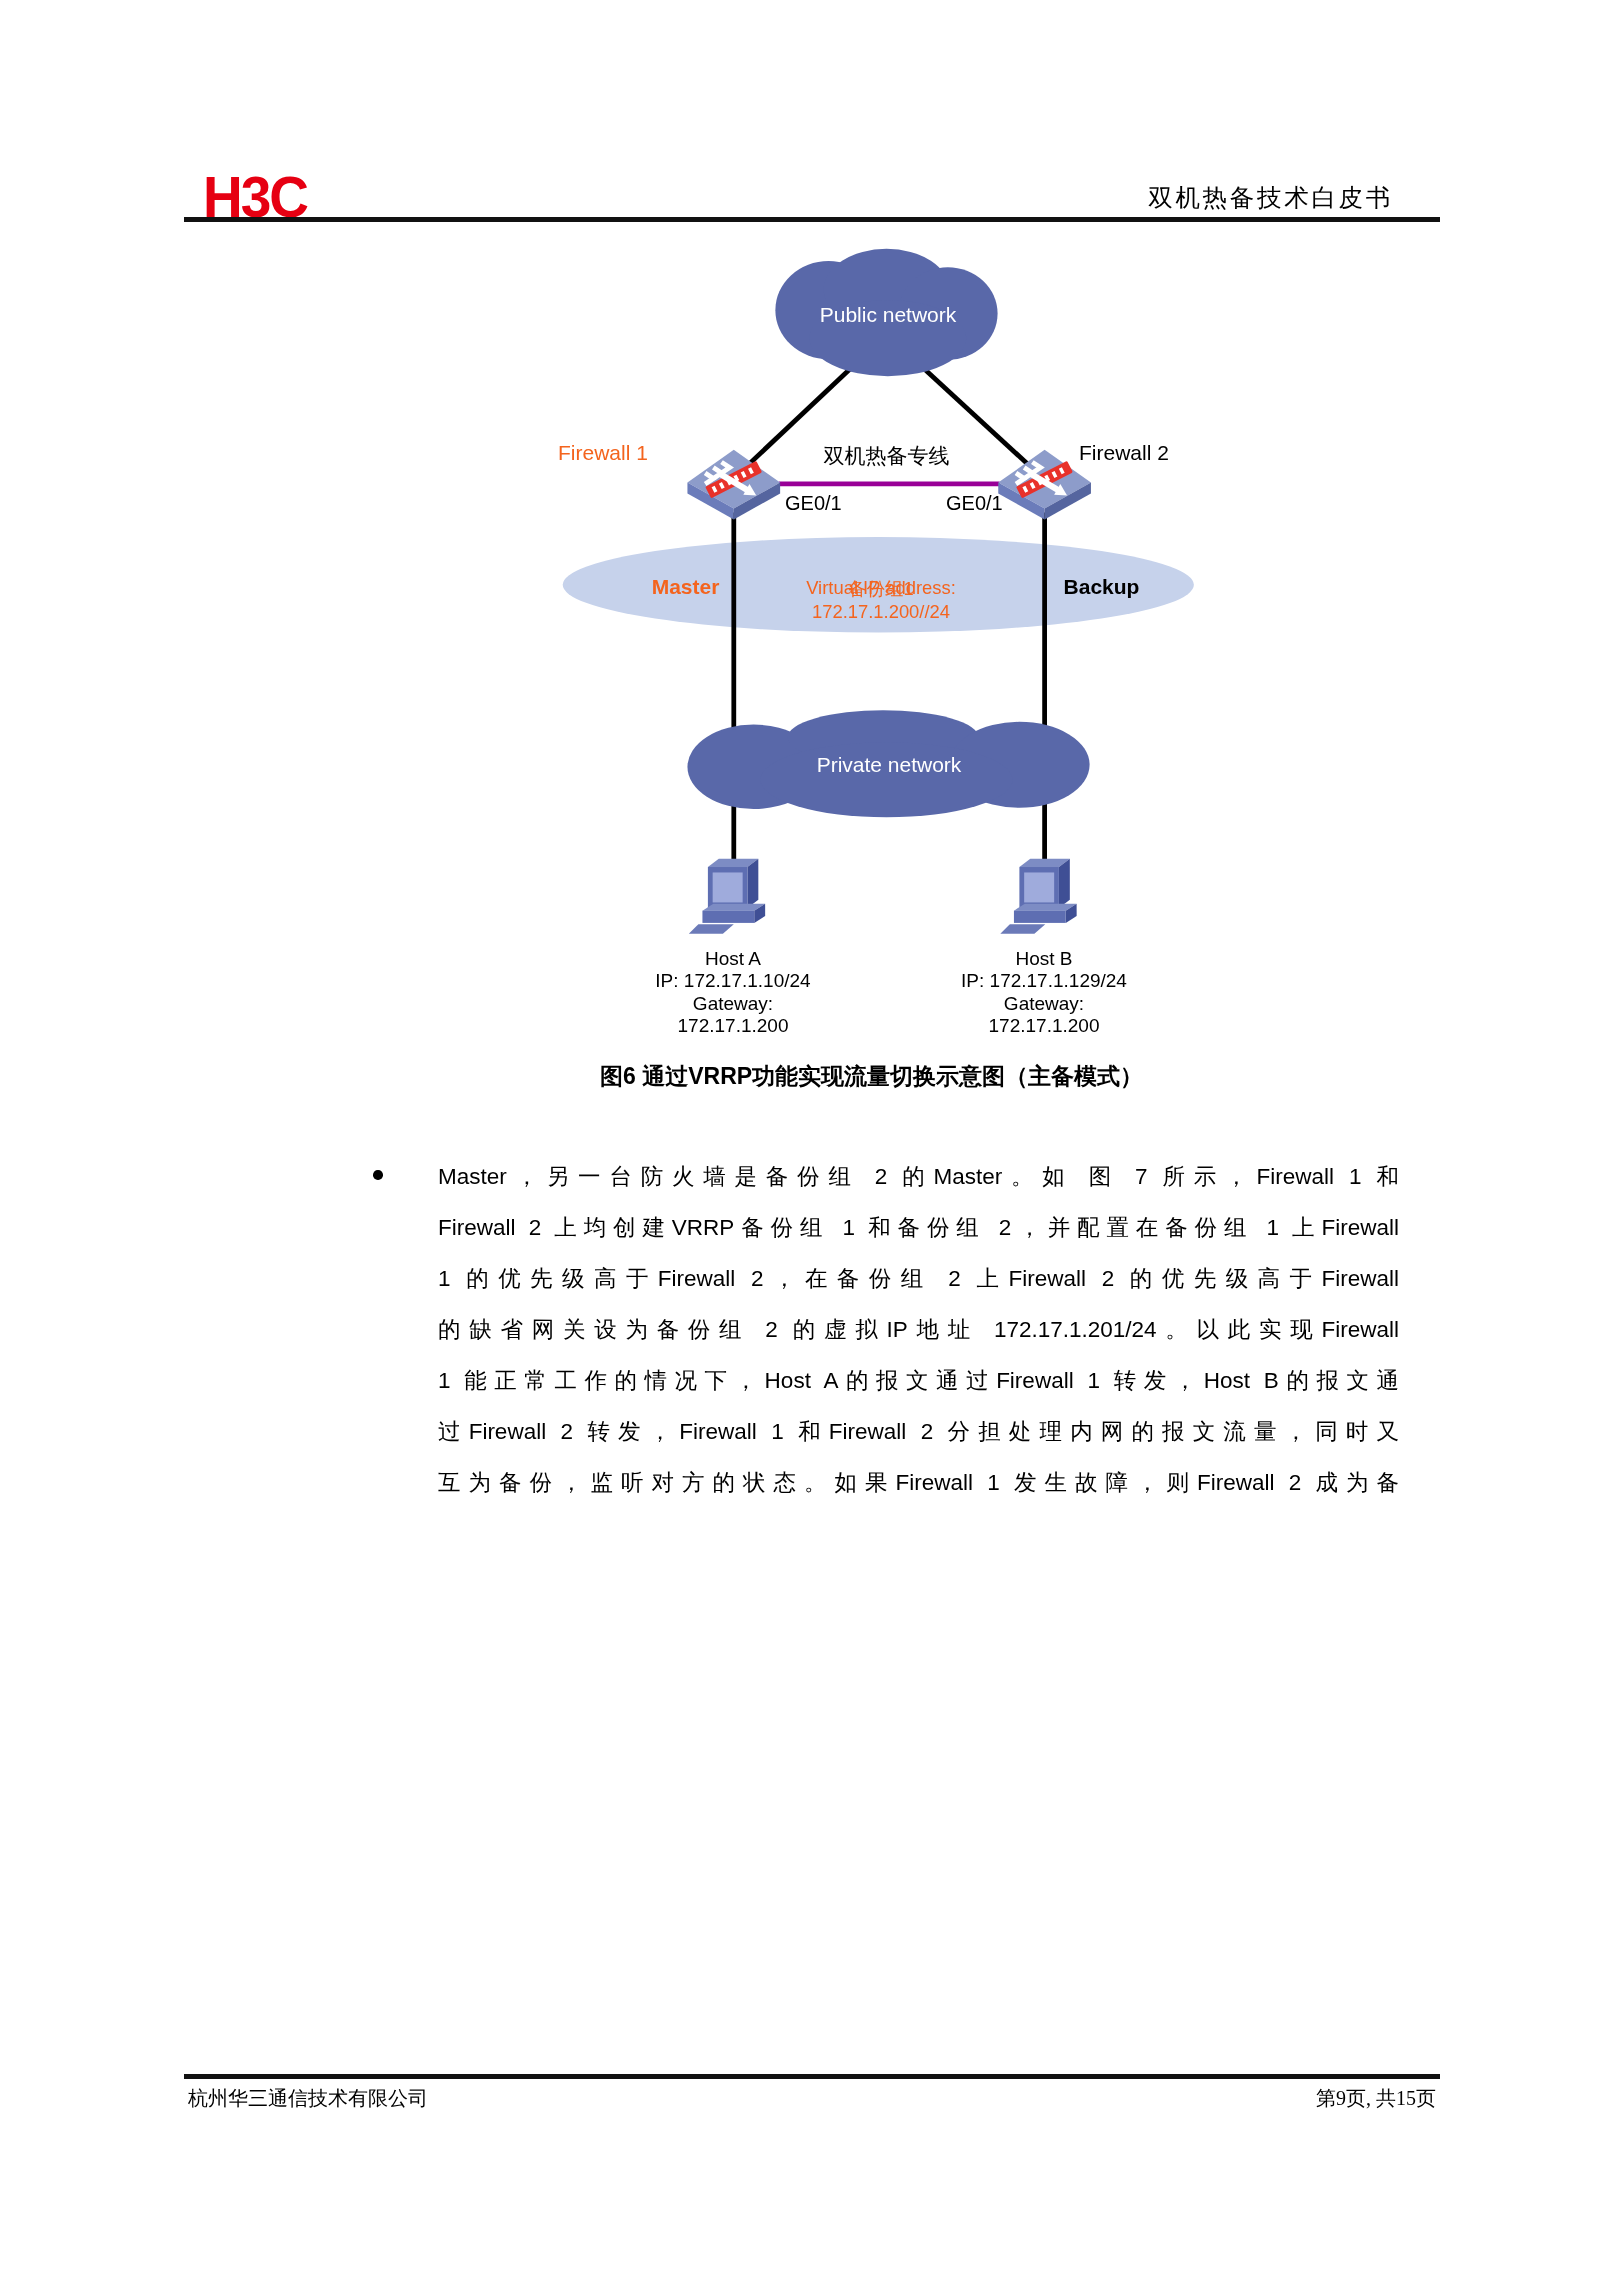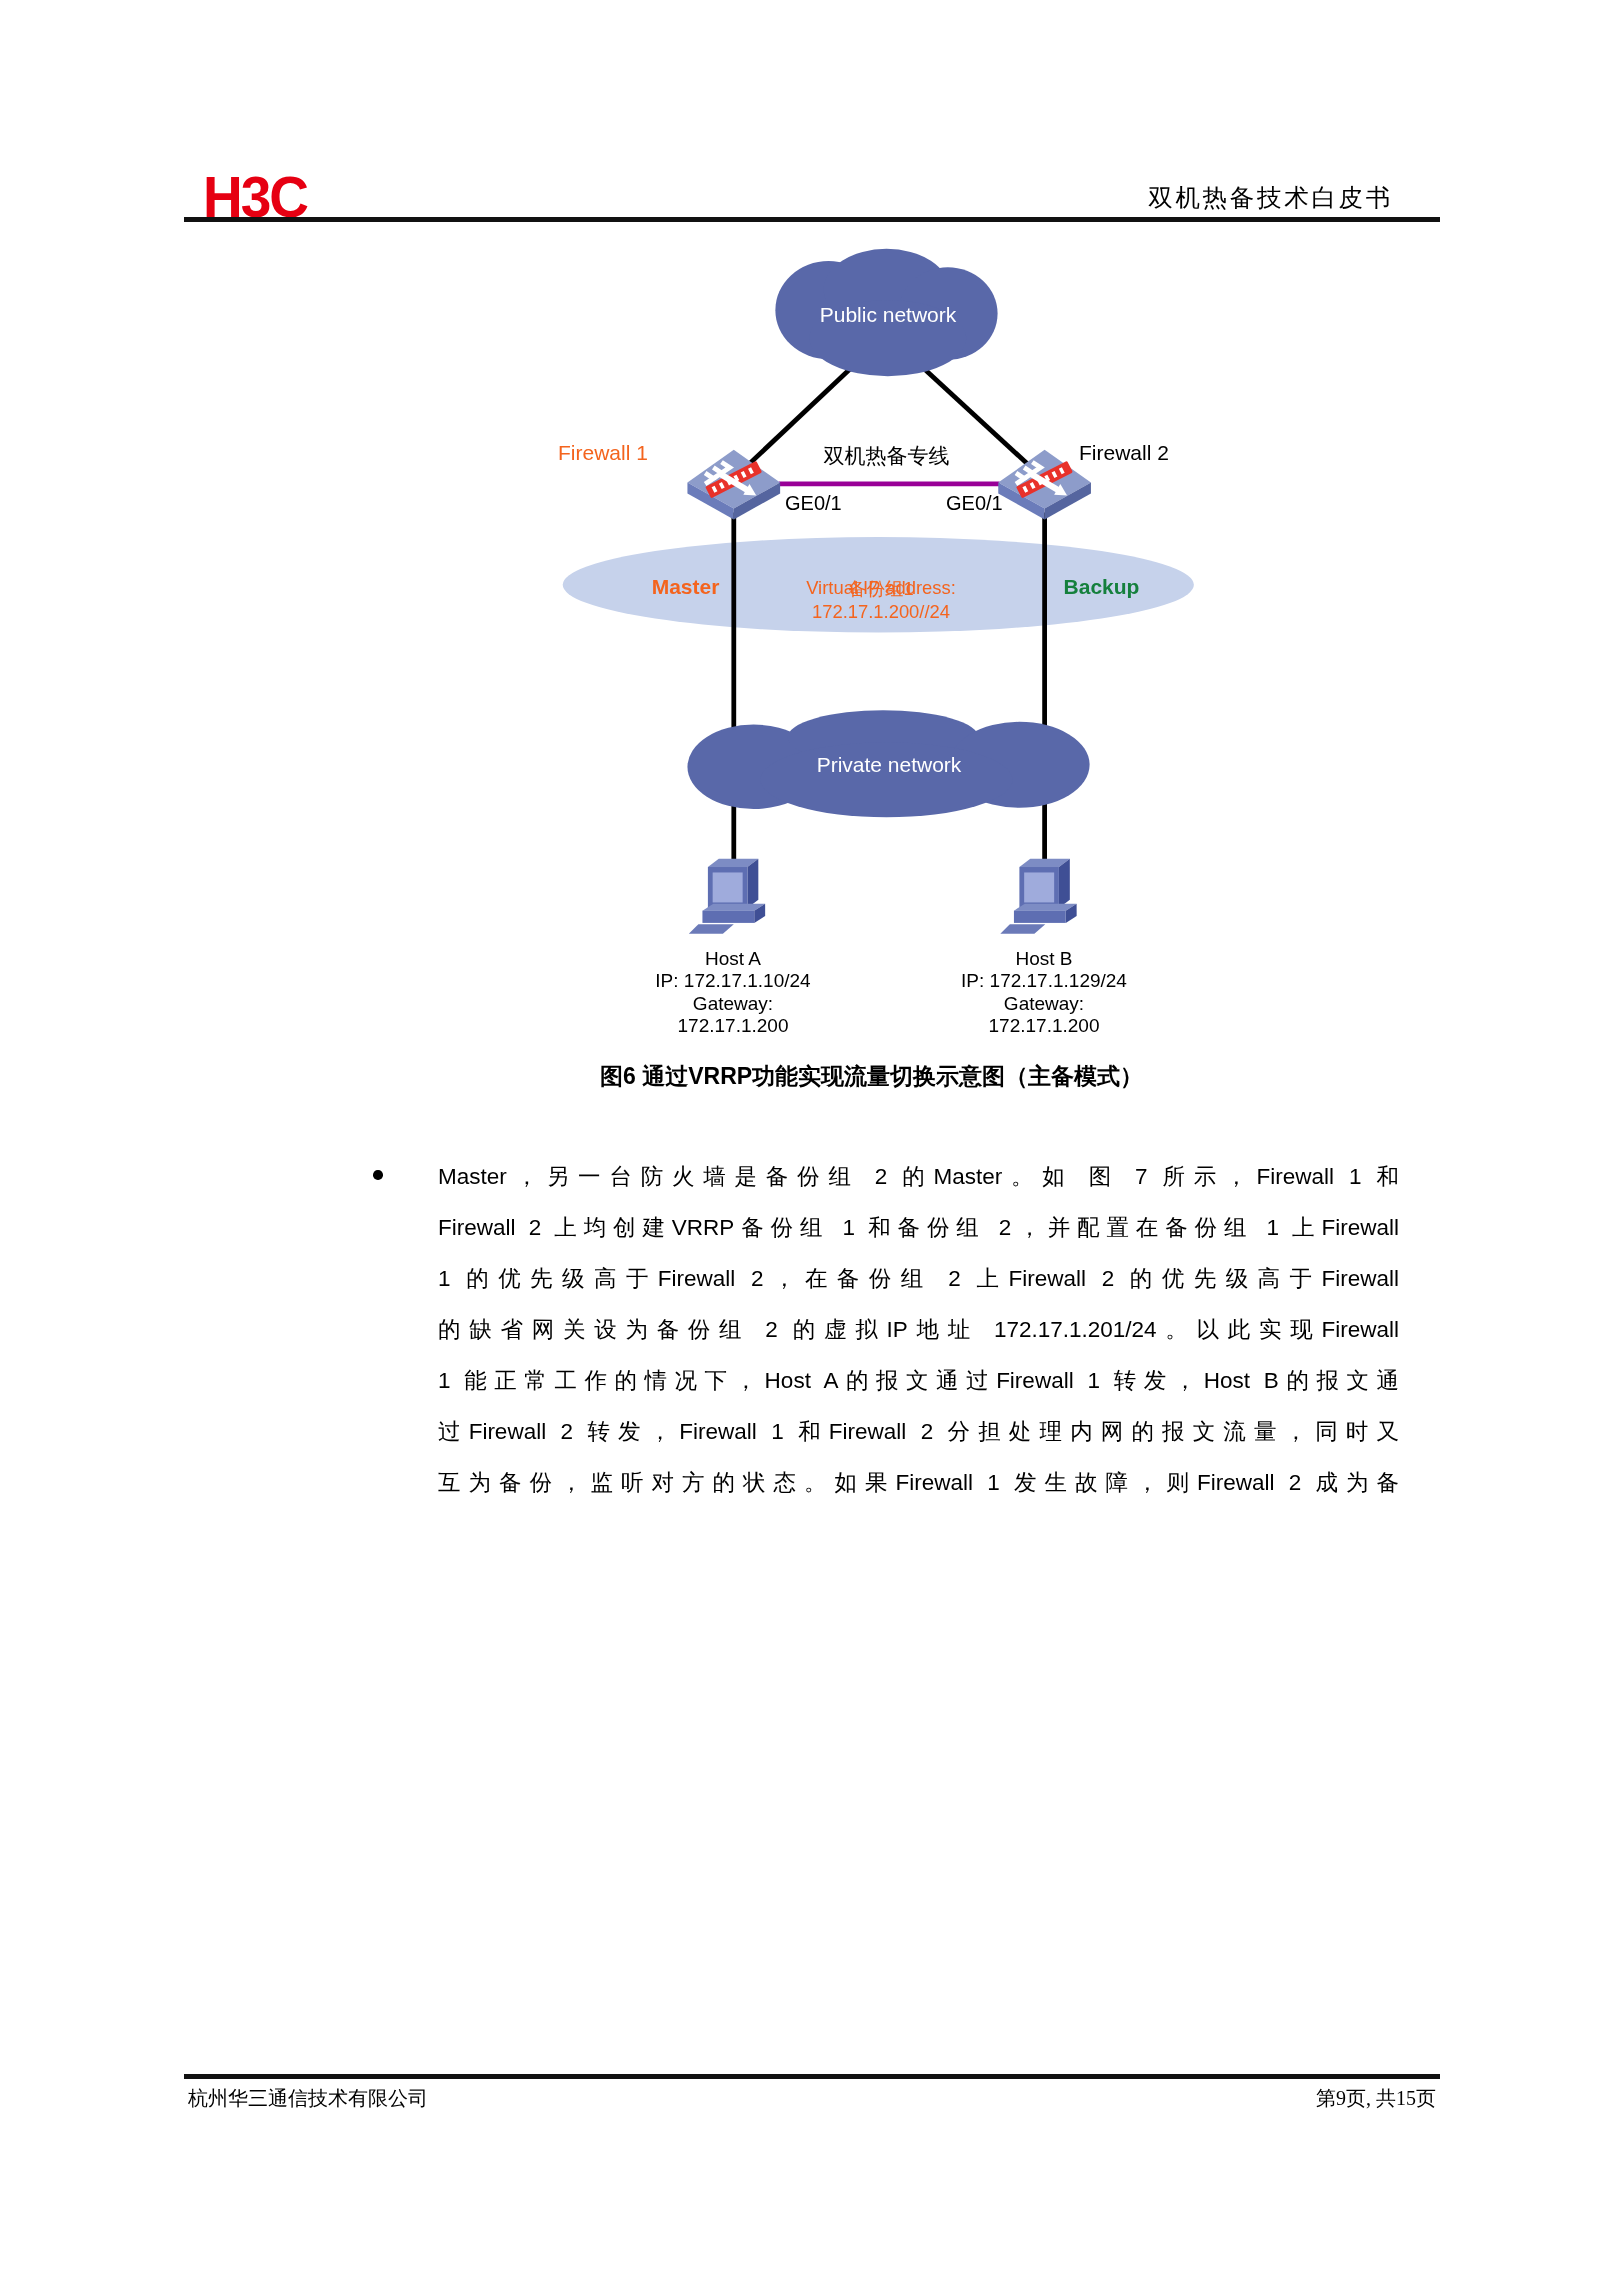--- a/index.html
+++ b/index.html
@@ -44,21 +44,21 @@
   .fw1-lbl { left: 558px; width: 117px; top: 441px; font-size: 21px; color: #f4641e; }
   .fw2-lbl { left: 1079px; top: 441px; font-size: 21px; color: #000; }
   .hb-lbl  { left: 750px; width: 273px; top: 442px; font-size: 21px; text-align: center; }
   .ge-left  { left: 785px; top: 492px; font-size: 20px; }
   .ge-right { left: 946px; top: 492px; font-size: 20px; }
   .grp { left: 724px; width: 314px; text-align: center; font-size: 18.4px; color: #f4641e; }
   .grp-name { top: 576px; }
   .grp-vip1 { top: 577px; }
   .grp-vip2 { top: 601px; }
   .master-lbl { left: 627px; width: 117px; top: 575px; font-size: 21px; font-weight: bold; color: #f4641e; text-align: center; }
-  .backup-lbl { left: 1043px; width: 117px; top: 575px; font-size: 21px; font-weight: bold; color: #15803d; text-align: center; }
+  .backup-lbl { left: 1043px; width: 117px; top: 575px; font-size: 21px; font-weight: bold; color: #000000; text-align: center; }
   .host-col { width: 184px; text-align: center; font-size: 19px; }
   .hostA { left: 641px; }
   .hostB { left: 952px; }
   .h-name { top: 948px; }
   .h-ip   { top: 970px; }
   .h-gw   { top: 993px; }
   .caption { left: 600px; width: 579px; top: 1061px; font-size: 23px; font-weight: bold; text-align: left; }
   
   .bullet-dot { left: 373px; top: 1170px; width: 9.5px; height: 9.5px; border-radius: 50%; background: #000; }
   .para { left: 438px; top: 1151px; width: 961px; font-size: 22.5px; }

